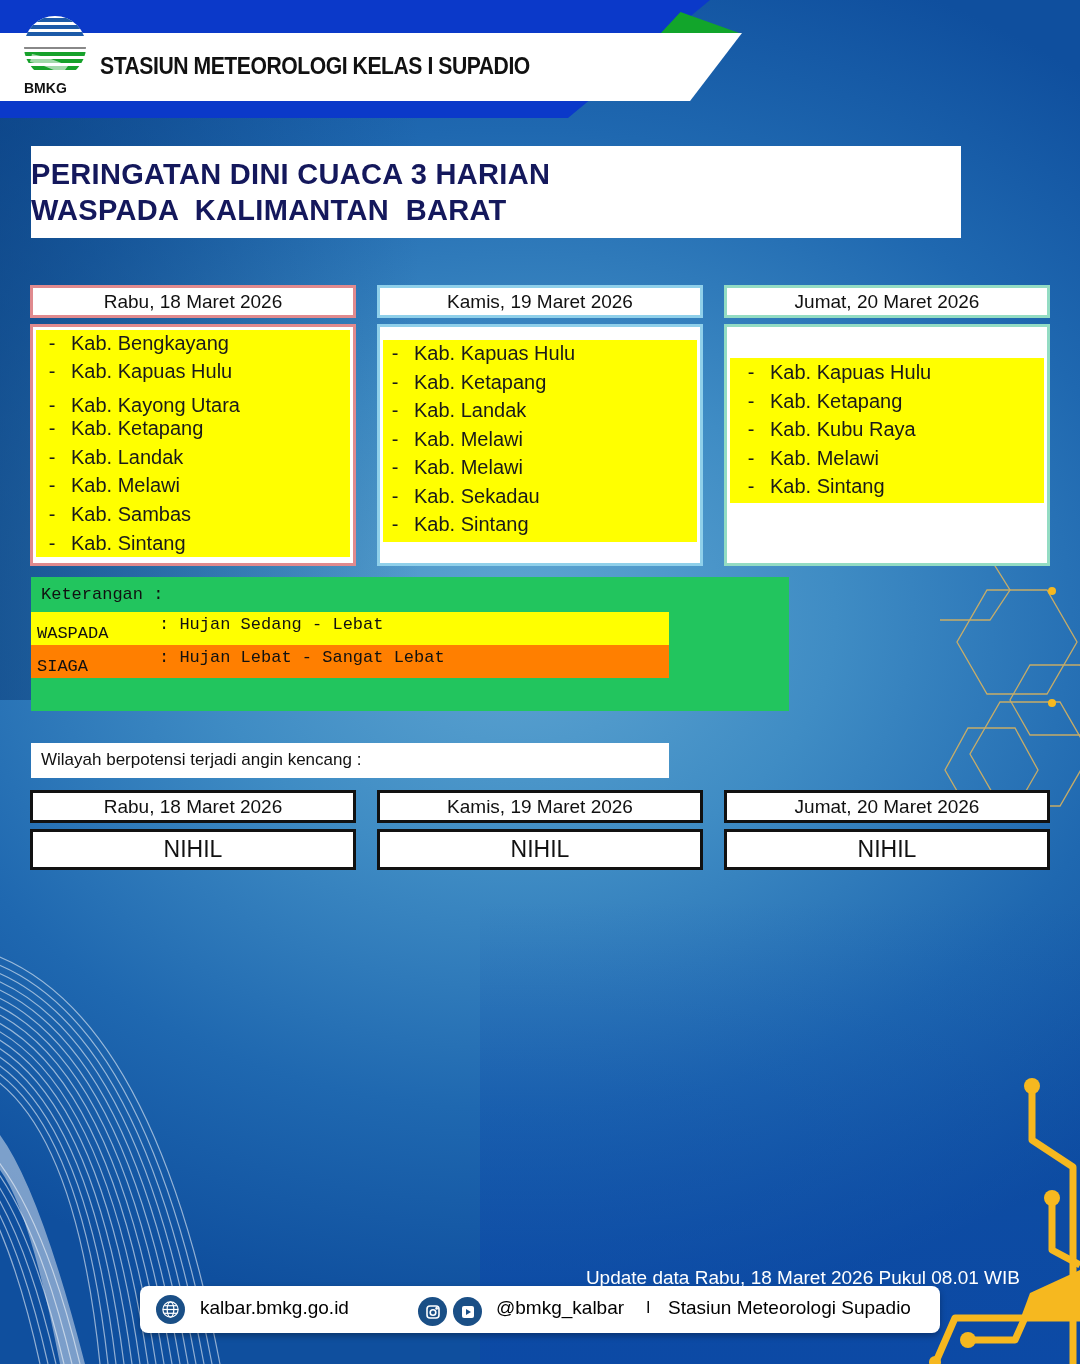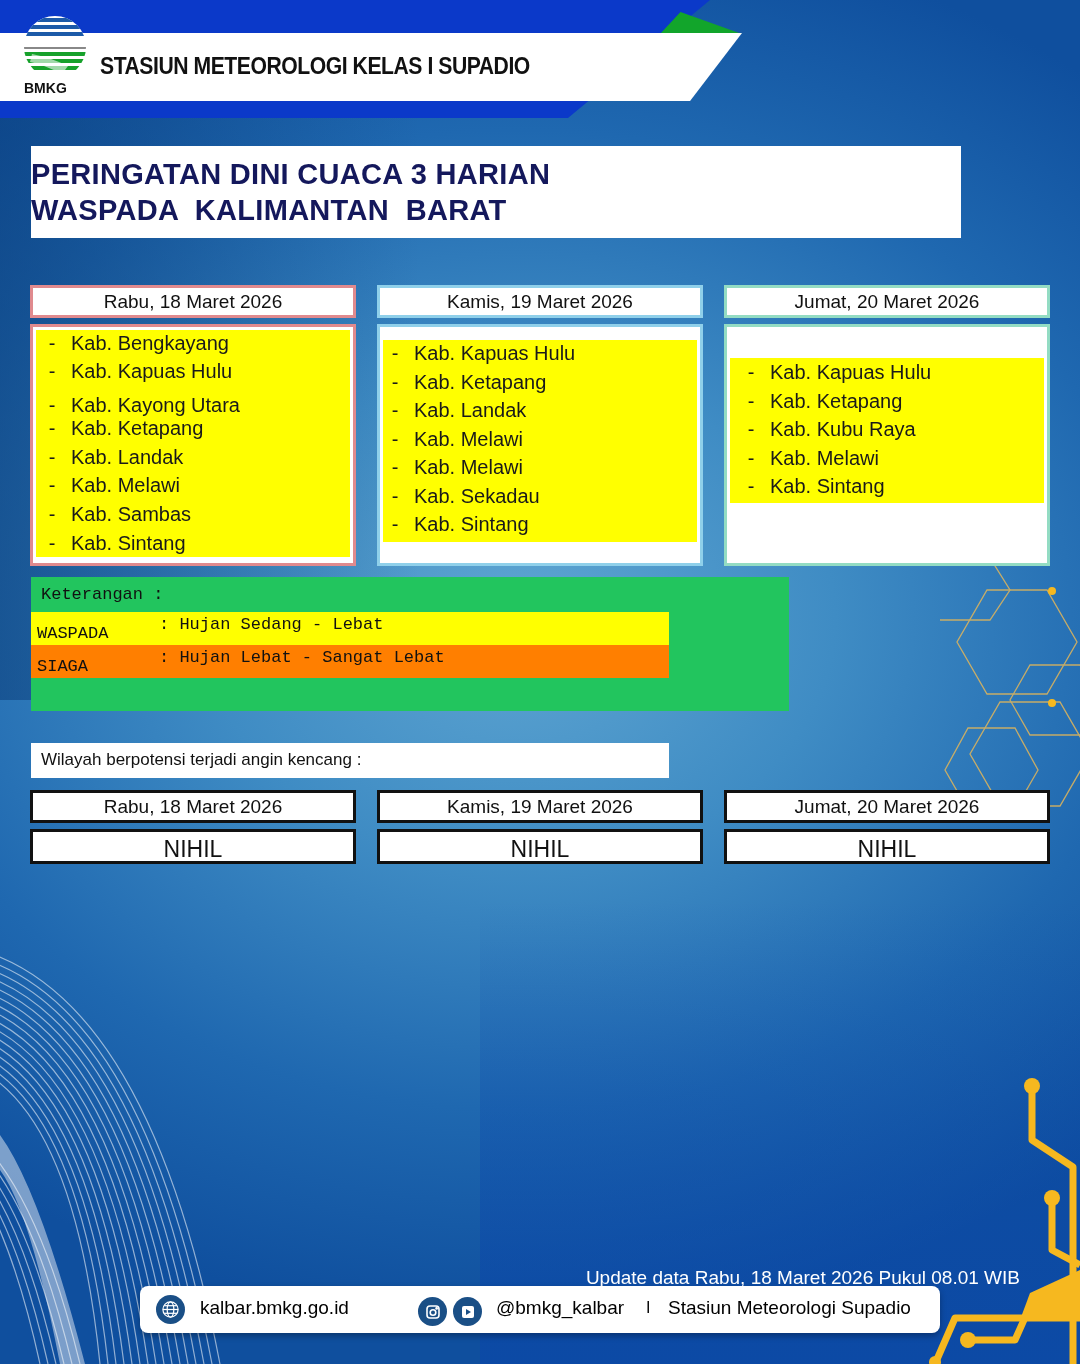--- a/index.html
+++ b/index.html
@@ -89,21 +89,21 @@
   
   .wind-label-box {
     position:absolute; left:31px; top:743px; width:638px; height:35px; background:#fff;
   }
   .wind-label-box span { position:absolute; left:10px; top:7px; font-size:17px; color:#111; }
   .wind-hdr {
     position:absolute; top:790px; width:326px; height:33px; background:#fff;
     border:3px solid; text-align:center; font-size:19px; line-height:27px; color:#111;
   }
   .wind-val {
-    position:absolute; top:829px; width:326px; height:35px; background:#fff;
+    position:absolute; top:829px; width:326px; height:41px; background:#fff;
     border:3px solid; text-align:center; font-size:23px; line-height:34px; color:#111;
   }
 
   
   .update-text {
     position:absolute; right:60px; top:1243px; font-size:19px; color:#ffffff;margin-top:24px;
   }
   .footer-bar {
     position:absolute; left:140px; top:1286px; width:800px; height:47px; background:#fff;
     border-radius:8px; box-shadow:0 3px 6px rgba(0,0,0,0.3);

